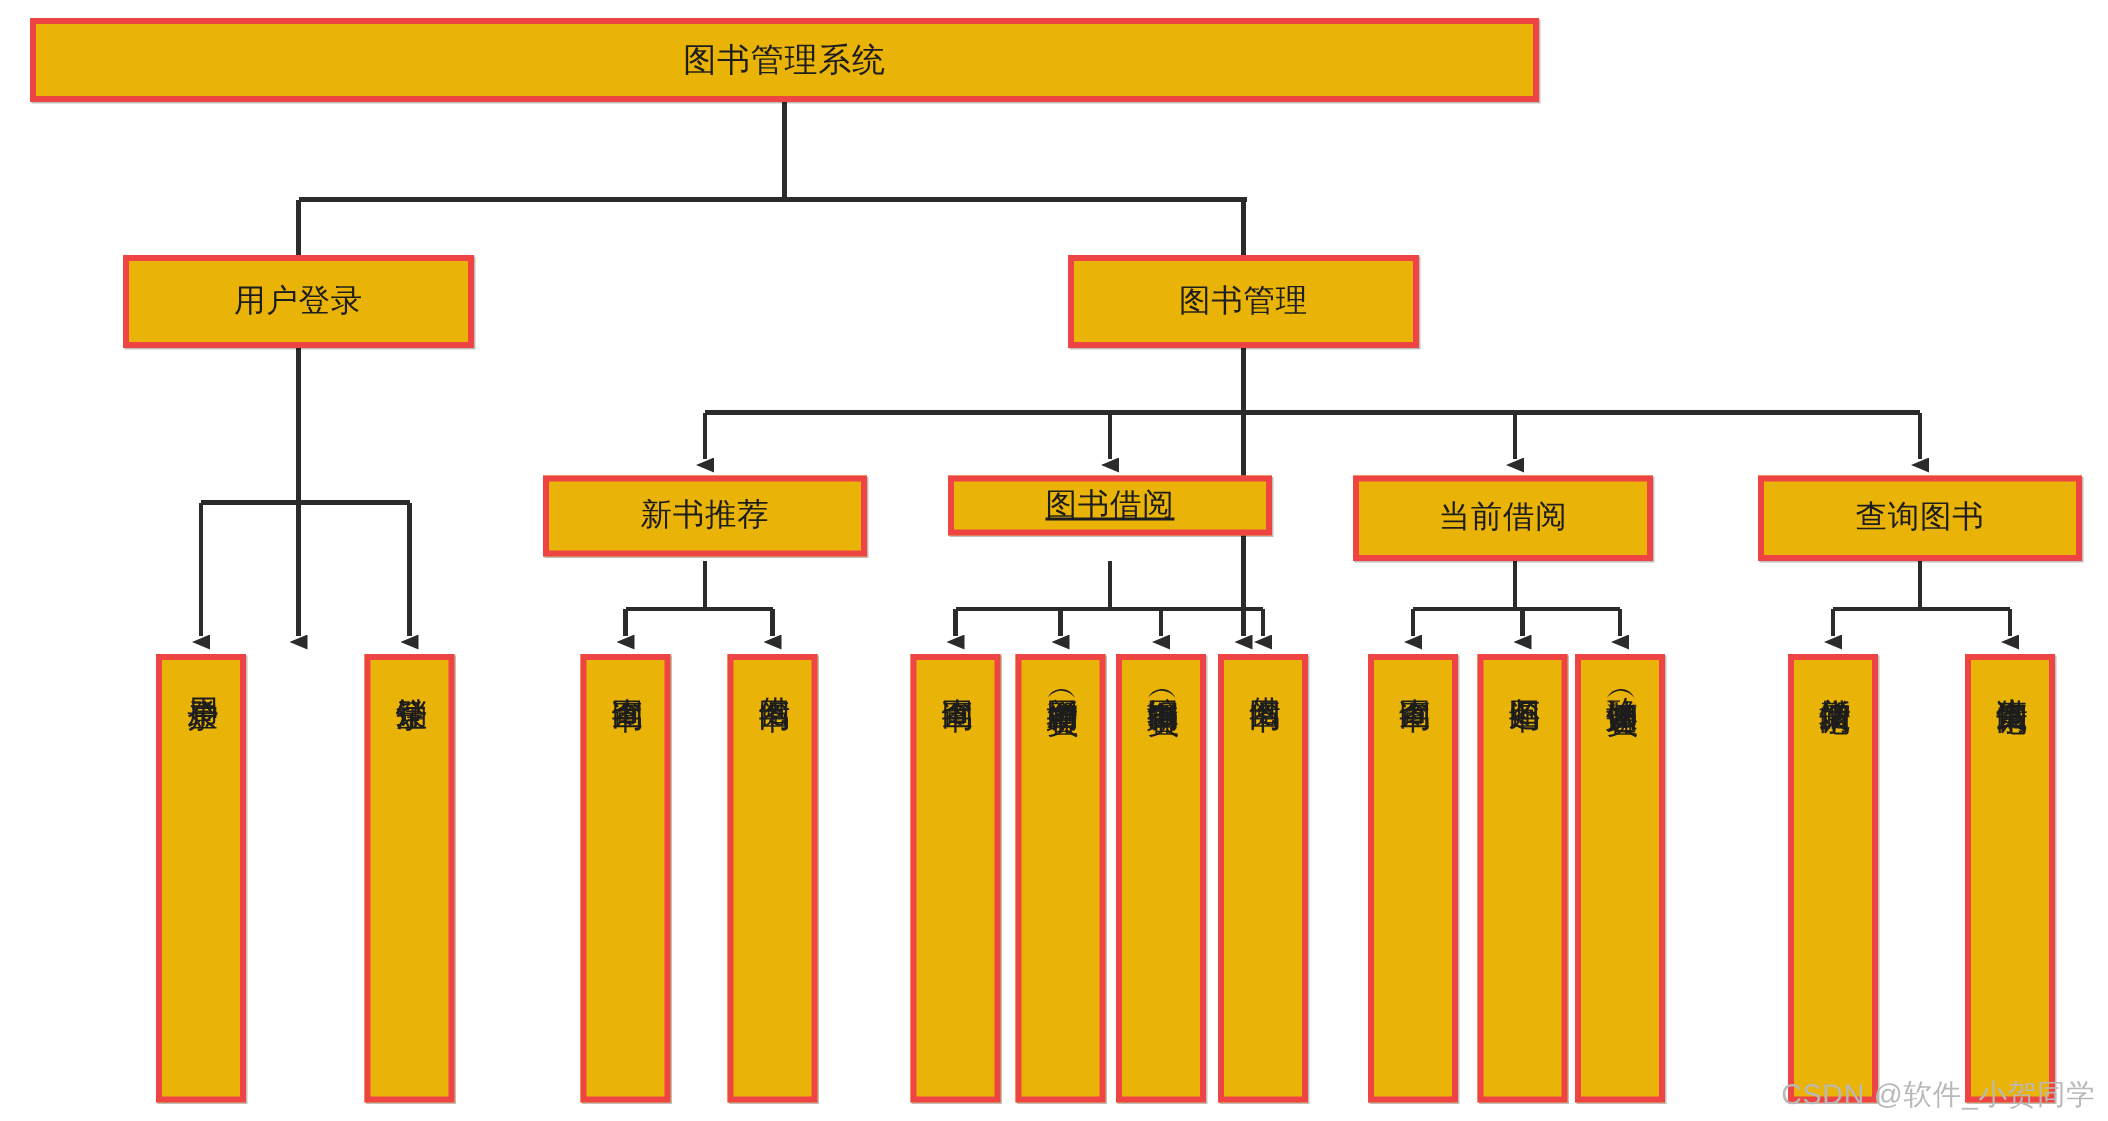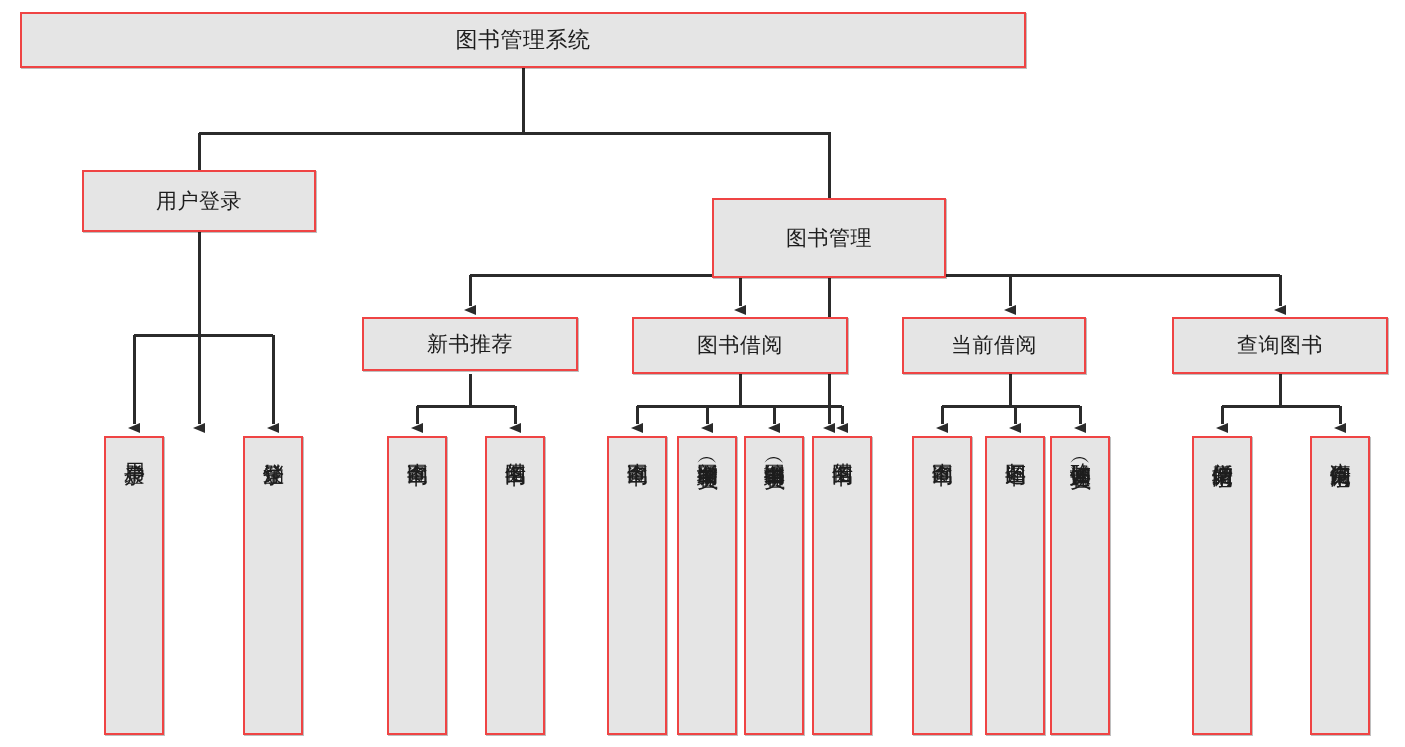--- a/index.html
+++ b/index.html
@@ -22,22 +22,22 @@
     position: absolute;
     left: 0;
     top: 0;
     width: 1405px;
     height: 747px;
     pointer-events: none;
   }
   .node {
     position: absolute;
     box-sizing: border-box;
-    border: 2px solid #ef4444;
-    background: #e5e5e5;
+    border: 4px solid #ef4444;
+    background: #eab308;
     display: flex;
     align-items: center;
     justify-content: center;
     color: #1d1d1d;
     box-shadow: 1px 1px 0 rgba(0,0,0,0.25);
   }
   .node .label {
     font-size: 21px;
     line-height: 1.25;
     letter-spacing: 0.5px;
@@ -125,32 +125,32 @@
   </svg>
 
   <div class="node root" id="node-root" style="left: 20px; top: 12px; width: 1006px; height: 56px;">
     <span class="label">图书管理系统</span>
   </div>
 
   <div id="level2-layer">
       <div class="node" style="left: 82px; top: 170px; width: 234px; height: 62px;">
         <span class="label">用户登录</span>
       </div>
-      <div class="node" style="left: 712px; top: 170px; width: 234px; height: 80px; margin-top: 28px;">
+      <div class="node" style="left: 712px; top: 170px; width: 234px; height: 62px;">
         <span class="label">图书管理</span>
       </div>
     </div>
   <div id="level3-layer">
       <div class="node" style="left: 362px; top: 317px; width: 216px; height: 54px;">
         <span class="label">新书推荐</span>
       </div>
-      <div class="node" style="left: 632px; top: 317px; width: 216px; height: 57px;">
+      <div class="node" style="left: 632px; top: 317px; width: 216px; height: 40px; text-decoration: underline;">
         <span class="label">图书借阅</span>
       </div>
-      <div class="node" style="left: 902px; top: 317px; width: 184px; height: 57px;">
+      <div class="node" style="left: 902px; top: 317px; width: 200px; height: 57px;">
         <span class="label">当前借阅</span>
       </div>
       <div class="node" style="left: 1172px; top: 317px; width: 216px; height: 57px;">
         <span class="label">查询图书</span>
       </div>
     </div>
   <div id="leaf-layer">
       <div class="node leaf" style="left: 104px; top: 436px; width: 60px; height: 299px;">
         <span class="label">用户登录</span>
       </div>
@@ -185,13 +185,14 @@
         <span class="label">确认归还（管理员）</span>
       </div>
       <div class="node leaf" style="left: 1192px; top: 436px; width: 60px; height: 299px;">
         <span class="label">新增借阅记录</span>
       </div>
       <div class="node leaf" style="left: 1310px; top: 436px; width: 60px; height: 299px;">
         <span class="label">查询借阅记录</span>
       </div>
     </div>
 
+  <div id="watermark">CSDN @软件_小贺同学</div>
 </div>
 
 </body></html>

